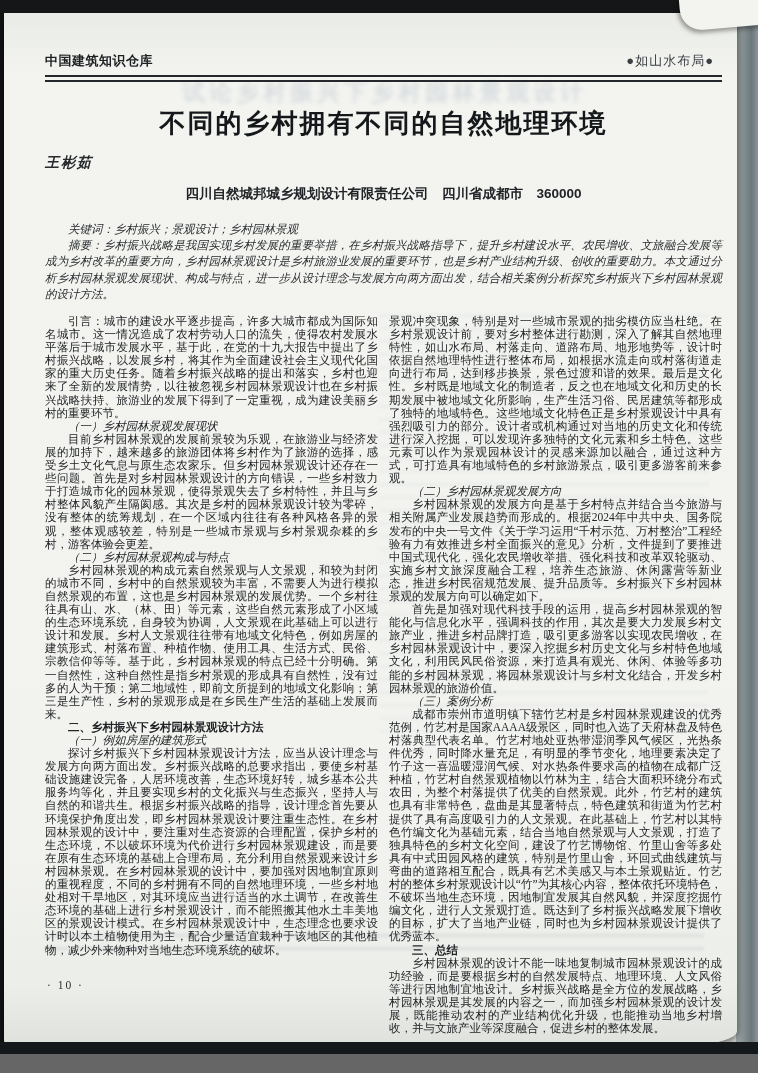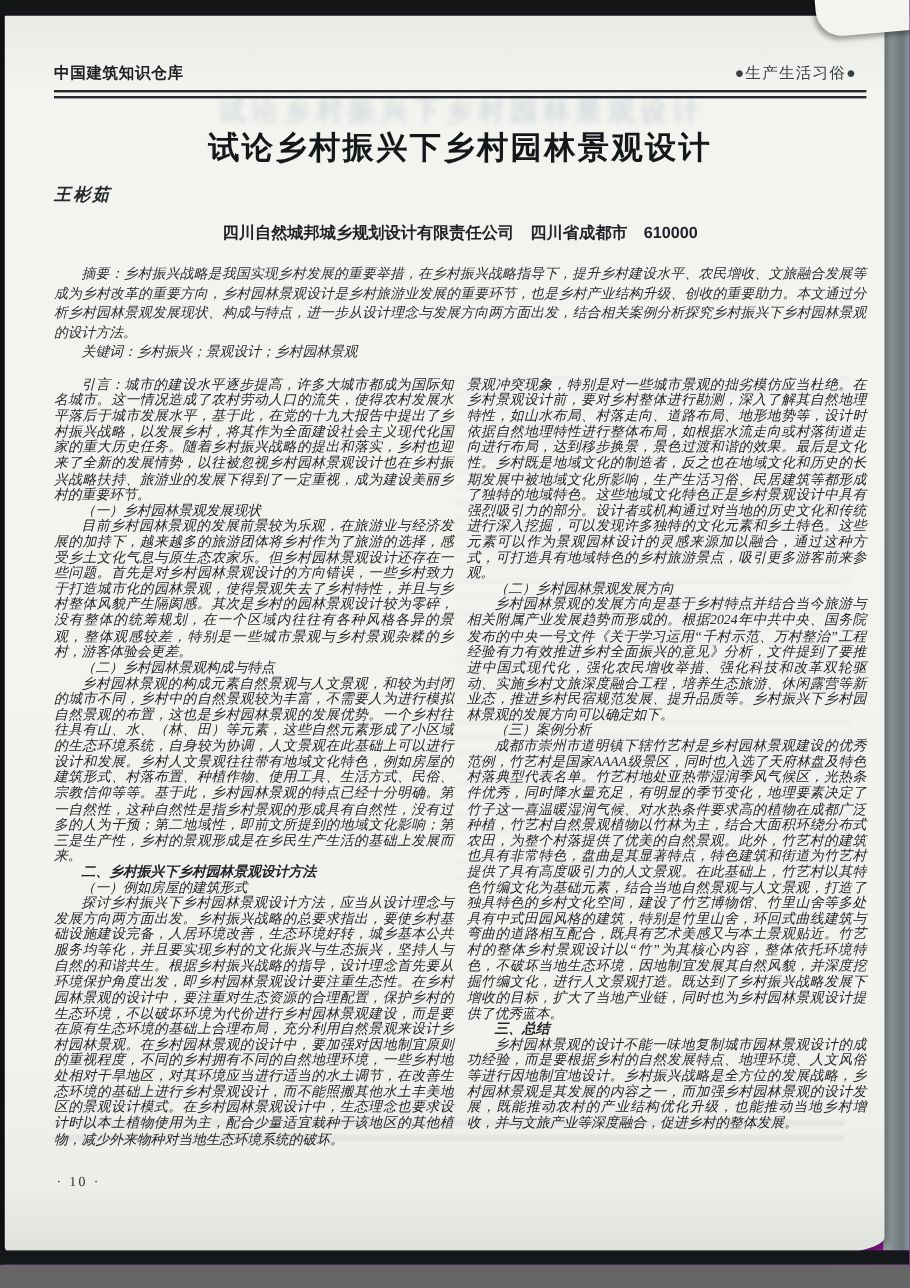--- a/index.html
+++ b/index.html
@@ -1,18 +1,18 @@
 <!DOCTYPE html>
 <html><head>
 <meta charset="utf-8">
 <style>
   html,body{margin:0;padding:0;background:#666;}
   .canvas{
     position:relative;width:758px;height:1054px;overflow:hidden;
-    background:#a21caf;
+    background:#e5e5e5;
     font-family:"Liberation Serif","DejaVu Serif",serif;
   }
   
   .scan-bar-top{position:absolute;left:0;top:0;width:758px;height:13px;background:#141617;z-index:3;}
   .scan-bar-bottom{position:absolute;left:0;bottom:0;width:758px;height:12px;background:#15181a;z-index:3;}
   .scan-edge-left{position:absolute;left:0;top:0;bottom:0;width:4px;background:#101213;z-index:2;}
   .page-edge-strip{
     position:absolute;right:0;top:10px;bottom:12px;width:22px;z-index:1;
     background:linear-gradient(90deg,#aab2b1 0%,#7e898d 45%,#6d787c 70%,#8b9599 100%);
   }
@@ -47,21 +47,21 @@
   }
   .art-title{position:relative;z-index:1;margin-top:24px;text-align:center;font-weight:bold;font-size:26px;letter-spacing:2px;color:#15181b;}
   .art-author{margin-top:13px;font-style:italic;font-weight:bold;font-size:14px;color:#26292d;letter-spacing:2px;}
   .art-affil{margin-top:13px;text-align:center;font-family:"Liberation Sans","DejaVu Sans",sans-serif;font-size:13.5px;font-weight:bold;color:#202327;}
   
   .abstract-block{margin-top:18px;font-style:italic;font-size:11.5px;line-height:16.2px;text-align:justify;color:#2a2d31;}
   .abstract-block p{margin:0;text-indent:2em;}
   
   .cols{margin-top:13px;display:flex;gap:11px;position:relative;z-index:1;}
   .col{width:333px;font-size:11.5px;line-height:13.1px;text-align:justify;color:#222528;}
-  .col p{margin:0;font-style:italic;}
+  .col p{margin:0;}
   .para{text-indent:2em;}
   .cont{text-indent:0;}
   .h1{font-weight:bold;text-indent:2em;}
   .h2{font-style:italic;text-indent:2em;}
   .page-number{position:absolute;left:43px;top:966px;font-size:11.5px;color:#2b2e32;letter-spacing:2px;}
   
   .smudge{
     position:absolute;z-index:0;opacity:.55;pointer-events:none;
     background:repeating-linear-gradient(180deg,rgba(92,104,128,.14) 0 5px,rgba(0,0,0,0) 5px 13px);
     filter:blur(1.2px);
@@ -83,51 +83,52 @@
   <div class="page">
 
     <div class="title-ghost">试论乡村振兴下乡村园林景观设计</div>
     <div class="smudge smudge-bottom"></div>
     <div class="smudge smudge-mid-right"></div>
 
     <div class="page-inner">
 
       <div class="jheader">
         <span class="jname">中国建筑知识仓库</span>
-        <span class="jsection">●生产生活习俗●</span>
+        <span class="jsection">●如山水布局●</span>
       </div>
       <div class="header-rule"></div>
 
-      <div class="art-title">试论乡村振兴下乡村园林景观设计</div>
+      <div class="art-title">不同的乡村拥有不同的自然地理环境</div>
       <div class="art-author">王彬茹</div>
-      <div class="art-affil">四川自然城邦城乡规划设计有限责任公司　四川省成都市　610000</div>
+      <div class="art-affil">四川自然城邦城乡规划设计有限责任公司　四川省成都市　360000</div>
 
       <div class="abstract-block">
+        <p>关键词：乡村振兴；景观设计；乡村园林景观</p>
         <p>摘要：乡村振兴战略是我国实现乡村发展的重要举措，在乡村振兴战略指导下，提升乡村建设水平、农民增收、文旅融合发展等成为乡村改革的重要方向，乡村园林景观设计是乡村旅游业发展的重要环节，也是乡村产业结构升级、创收的重要助力。本文通过分析乡村园林景观发展现状、构成与特点，进一步从设计理念与发展方向两方面出发，结合相关案例分析探究乡村振兴下乡村园林景观的设计方法。</p>
-        <p>关键词：乡村振兴；景观设计；乡村园林景观</p>
       </div>
 
       <div class="cols">
 
         <div class="col">
           <p class="para">引言：城市的建设水平逐步提高，许多大城市都成为国际知名城市。这一情况造成了农村劳动人口的流失，使得农村发展水平落后于城市发展水平，基于此，在党的十九大报告中提出了乡村振兴战略，以发展乡村，将其作为全面建设社会主义现代化国家的重大历史任务。随着乡村振兴战略的提出和落实，乡村也迎来了全新的发展情势，以往被忽视乡村园林景观设计也在乡村振兴战略扶持、旅游业的发展下得到了一定重视，成为建设美丽乡村的重要环节。</p>
           <p class="h2">（一）乡村园林景观发展现状</p>
           <p class="para">目前乡村园林景观的发展前景较为乐观，在旅游业与经济发展的加持下，越来越多的旅游团体将乡村作为了旅游的选择，感受乡土文化气息与原生态农家乐。但乡村园林景观设计还存在一些问题。首先是对乡村园林景观设计的方向错误，一些乡村致力于打造城市化的园林景观，使得景观失去了乡村特性，并且与乡村整体风貌产生隔阂感。其次是乡村的园林景观设计较为零碎，没有整体的统筹规划，在一个区域内往往有各种风格各异的景观，整体观感较差，特别是一些城市景观与乡村景观杂糅的乡村，游客体验会更差。</p>
           <p class="h2">（二）乡村园林景观构成与特点</p>
           <p class="para">乡村园林景观的构成元素自然景观与人文景观，和较为封闭的城市不同，乡村中的自然景观较为丰富，不需要人为进行模拟自然景观的布置，这也是乡村园林景观的发展优势。一个乡村往往具有山、水、（林、田）等元素，这些自然元素形成了小区域的生态环境系统，自身较为协调，人文景观在此基础上可以进行设计和发展。乡村人文景观往往带有地域文化特色，例如房屋的建筑形式、村落布置、种植作物、使用工具、生活方式、民俗、宗教信仰等等。基于此，乡村园林景观的特点已经十分明确。第一自然性，这种自然性是指乡村景观的形成具有自然性，没有过多的人为干预；第二地域性，即前文所提到的地域文化影响；第三是生产性，乡村的景观形成是在乡民生产生活的基础上发展而来。</p>
           <p class="h1">二、乡村振兴下乡村园林景观设计方法</p>
           <p class="h2">（一）例如房屋的建筑形式</p>
           <p class="para">探讨乡村振兴下乡村园林景观设计方法，应当从设计理念与发展方向两方面出发。乡村振兴战略的总要求指出，要使乡村基础设施建设完备，人居环境改善，生态环境好转，城乡基本公共服务均等化，并且要实现乡村的文化振兴与生态振兴，坚持人与自然的和谐共生。根据乡村振兴战略的指导，设计理念首先要从环境保护角度出发，即乡村园林景观设计要注重生态性。在乡村园林景观的设计中，要注重对生态资源的合理配置，保护乡村的生态环境，不以破坏环境为代价进行乡村园林景观建设，而是要在原有生态环境的基础上合理布局，充分利用自然景观来设计乡村园林景观。在乡村园林景观的设计中，要加强对因地制宜原则的重视程度，不同的乡村拥有不同的自然地理环境，一些乡村地处相对干旱地区，对其环境应当进行适当的水土调节，在改善生态环境的基础上进行乡村景观设计，而不能照搬其他水土丰美地区的景观设计模式。在乡村园林景观设计中，生态理念也要求设计时以本土植物使用为主，配合少量适宜栽种于该地区的其他植物，减少外来物种对当地生态环境系统的破坏。</p>
 
         </div>
 
         <div class="col">
           <p class="cont">景观冲突现象，特别是对一些城市景观的拙劣模仿应当杜绝。在乡村景观设计前，要对乡村整体进行勘测，深入了解其自然地理特性，如山水布局、村落走向、道路布局、地形地势等，设计时依据自然地理特性进行整体布局，如根据水流走向或村落街道走向进行布局，达到移步换景，景色过渡和谐的效果。最后是文化性。乡村既是地域文化的制造者，反之也在地域文化和历史的长期发展中被地域文化所影响，生产生活习俗、民居建筑等都形成了独特的地域特色。这些地域文化特色正是乡村景观设计中具有强烈吸引力的部分。设计者或机构通过对当地的历史文化和传统进行深入挖掘，可以发现许多独特的文化元素和乡土特色。这些元素可以作为景观园林设计的灵感来源加以融合，通过这种方式，可打造具有地域特色的乡村旅游景点，吸引更多游客前来参观。</p>
           <p class="h2">（二）乡村园林景观发展方向</p>
           <p class="para">乡村园林景观的发展方向是基于乡村特点并结合当今旅游与相关附属产业发展趋势而形成的。根据2024年中共中央、国务院发布的中央一号文件《关于学习运用“千村示范、万村整治”工程经验有力有效推进乡村全面振兴的意见》分析，文件提到了要推进中国式现代化，强化农民增收举措、强化科技和改革双轮驱动、实施乡村文旅深度融合工程，培养生态旅游、休闲露营等新业态，推进乡村民宿规范发展、提升品质等。乡村振兴下乡村园林景观的发展方向可以确定如下。</p>
+          <p class="para">首先是加强对现代科技手段的运用，提高乡村园林景观的智能化与信息化水平，强调科技的作用，其次是要大力发展乡村文旅产业，推进乡村品牌打造，吸引更多游客以实现农民增收，在乡村园林景观设计中，要深入挖掘乡村历史文化与乡村特色地域文化，利用民风民俗资源，来打造具有观光、休闲、体验等多功能的乡村园林景观，将园林景观设计与乡村文化结合，开发乡村园林景观的旅游价值。</p>
           <p class="h2">（三）案例分析</p>
           <p class="para">成都市崇州市道明镇下辖竹艺村是乡村园林景观建设的优秀范例，竹艺村是国家AAAA级景区，同时也入选了天府林盘及特色村落典型代表名单。竹艺村地处亚热带湿润季风气候区，光热条件优秀，同时降水量充足，有明显的季节变化，地理要素决定了竹子这一喜温暖湿润气候、对水热条件要求高的植物在成都广泛种植，竹艺村自然景观植物以竹林为主，结合大面积环绕分布式农田，为整个村落提供了优美的自然景观。此外，竹艺村的建筑也具有非常特色，盘曲是其显著特点，特色建筑和街道为竹艺村提供了具有高度吸引力的人文景观。在此基础上，竹艺村以其特色竹编文化为基础元素，结合当地自然景观与人文景观，打造了独具特色的乡村文化空间，建设了竹艺博物馆、竹里山舍等多处具有中式田园风格的建筑，特别是竹里山舍，环回式曲线建筑与弯曲的道路相互配合，既具有艺术美感又与本土景观贴近。竹艺村的整体乡村景观设计以“竹”为其核心内容，整体依托环境特色，不破坏当地生态环境，因地制宜发展其自然风貌，并深度挖掘竹编文化，进行人文景观打造。既达到了乡村振兴战略发展下增收的目标，扩大了当地产业链，同时也为乡村园林景观设计提供了优秀蓝本。</p>
           <p class="h1">三、总结</p>
           <p class="para">乡村园林景观的设计不能一味地复制城市园林景观设计的成功经验，而是要根据乡村的自然发展特点、地理环境、人文风俗等进行因地制宜地设计。乡村振兴战略是全方位的发展战略，乡村园林景观是其发展的内容之一，而加强乡村园林景观的设计发展，既能推动农村的产业结构优化升级，也能推动当地乡村增收，并与文旅产业等深度融合，促进乡村的整体发展。</p>
 
         </div>
 
       </div>
     </div>
 

